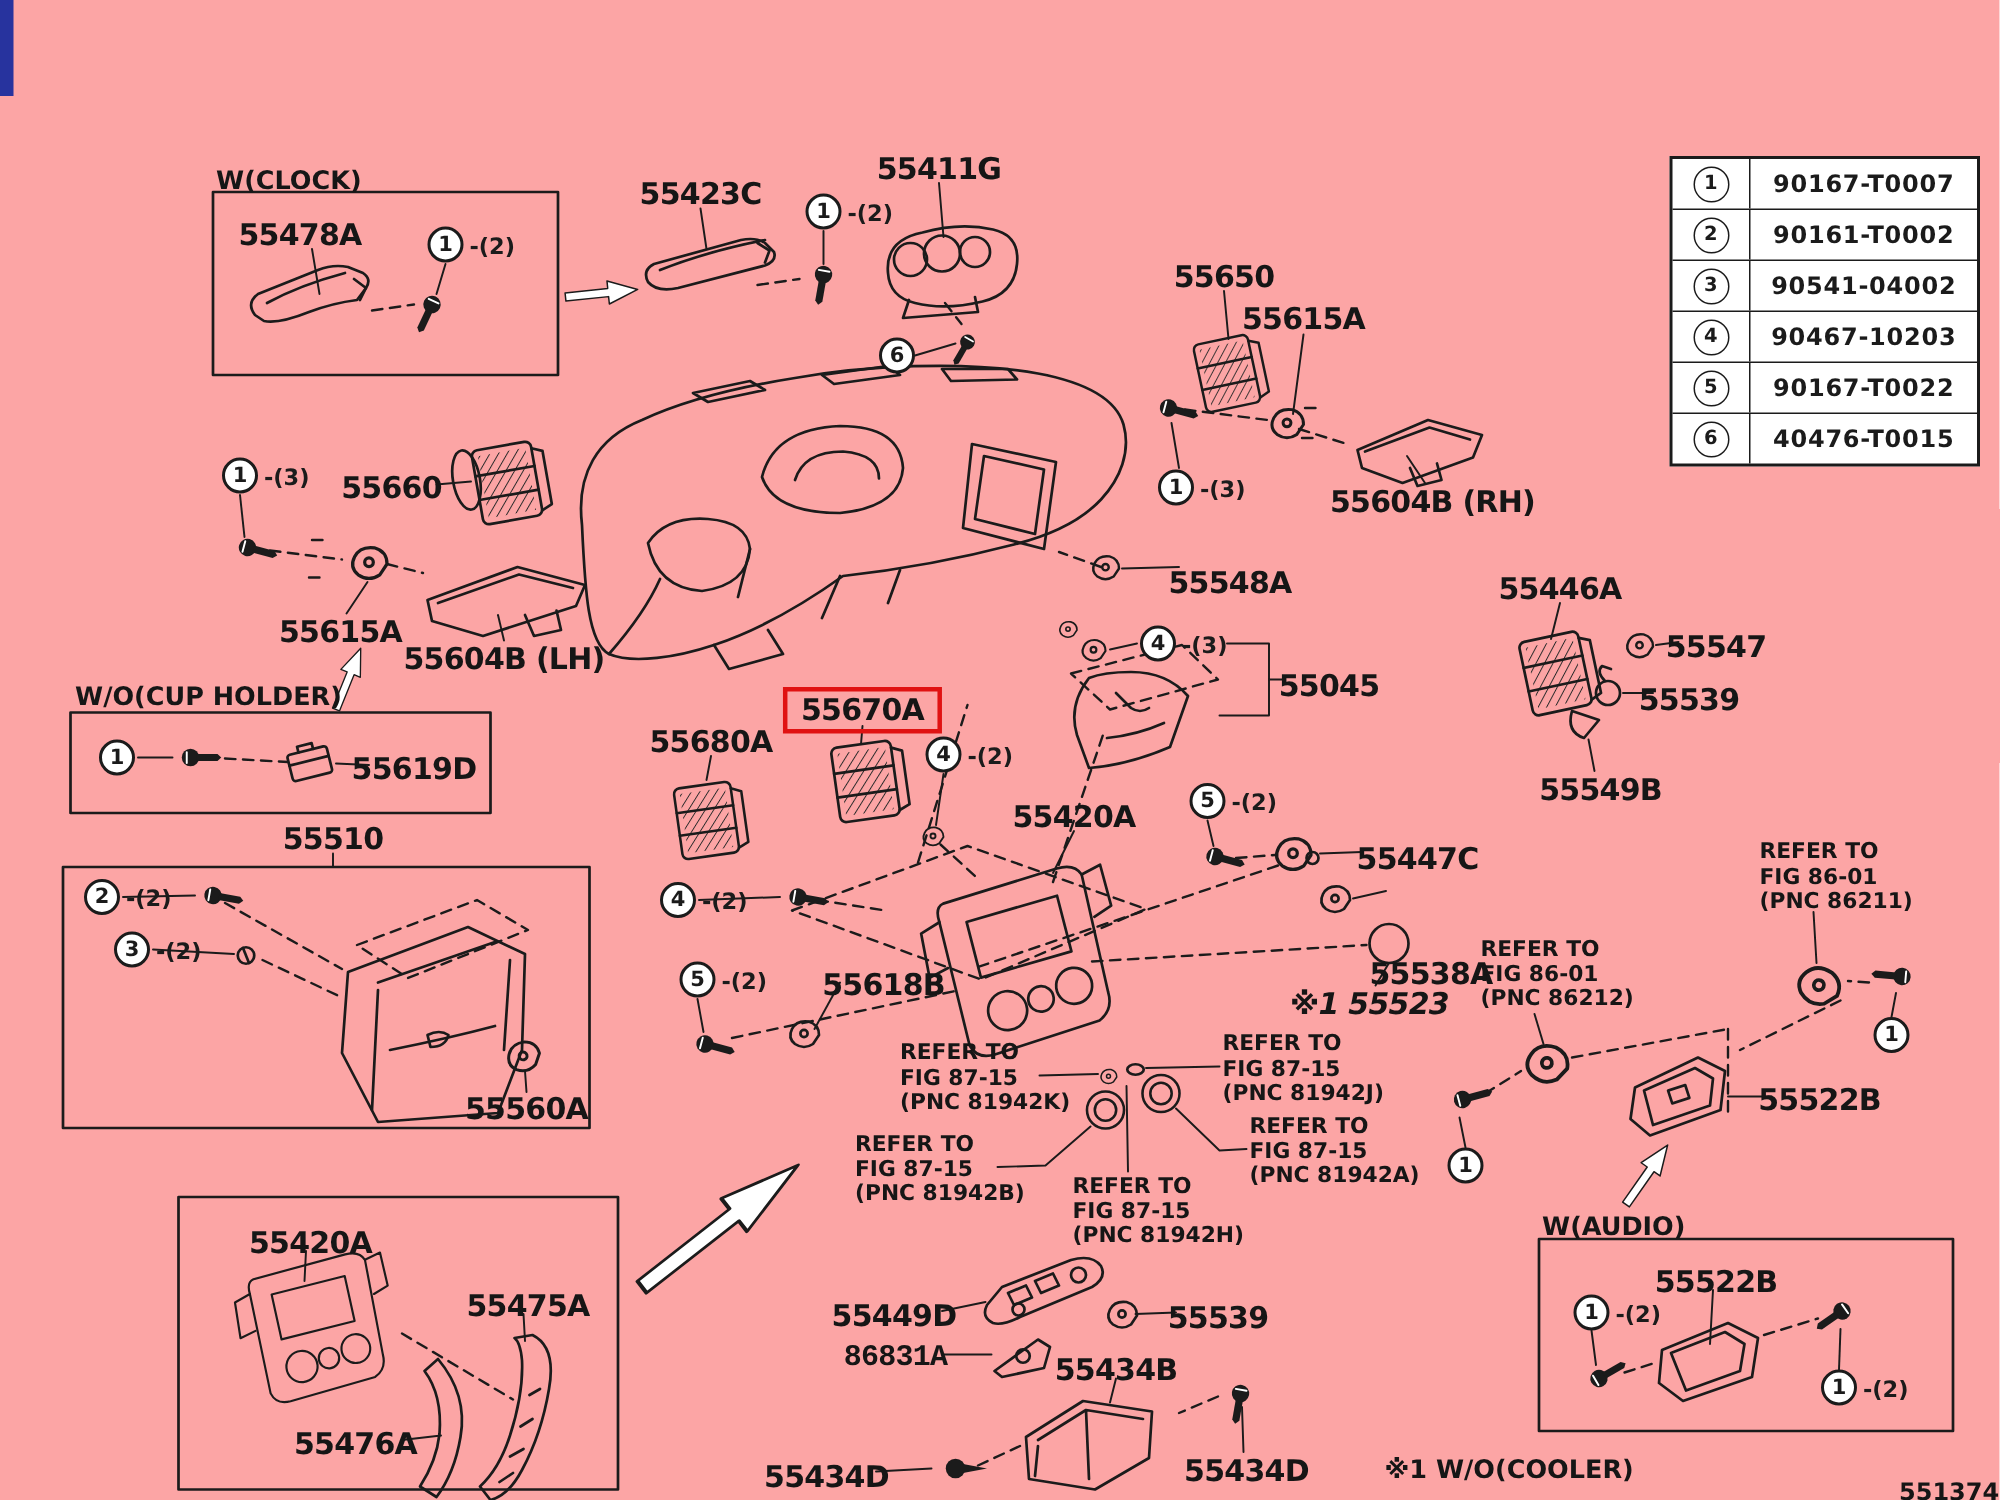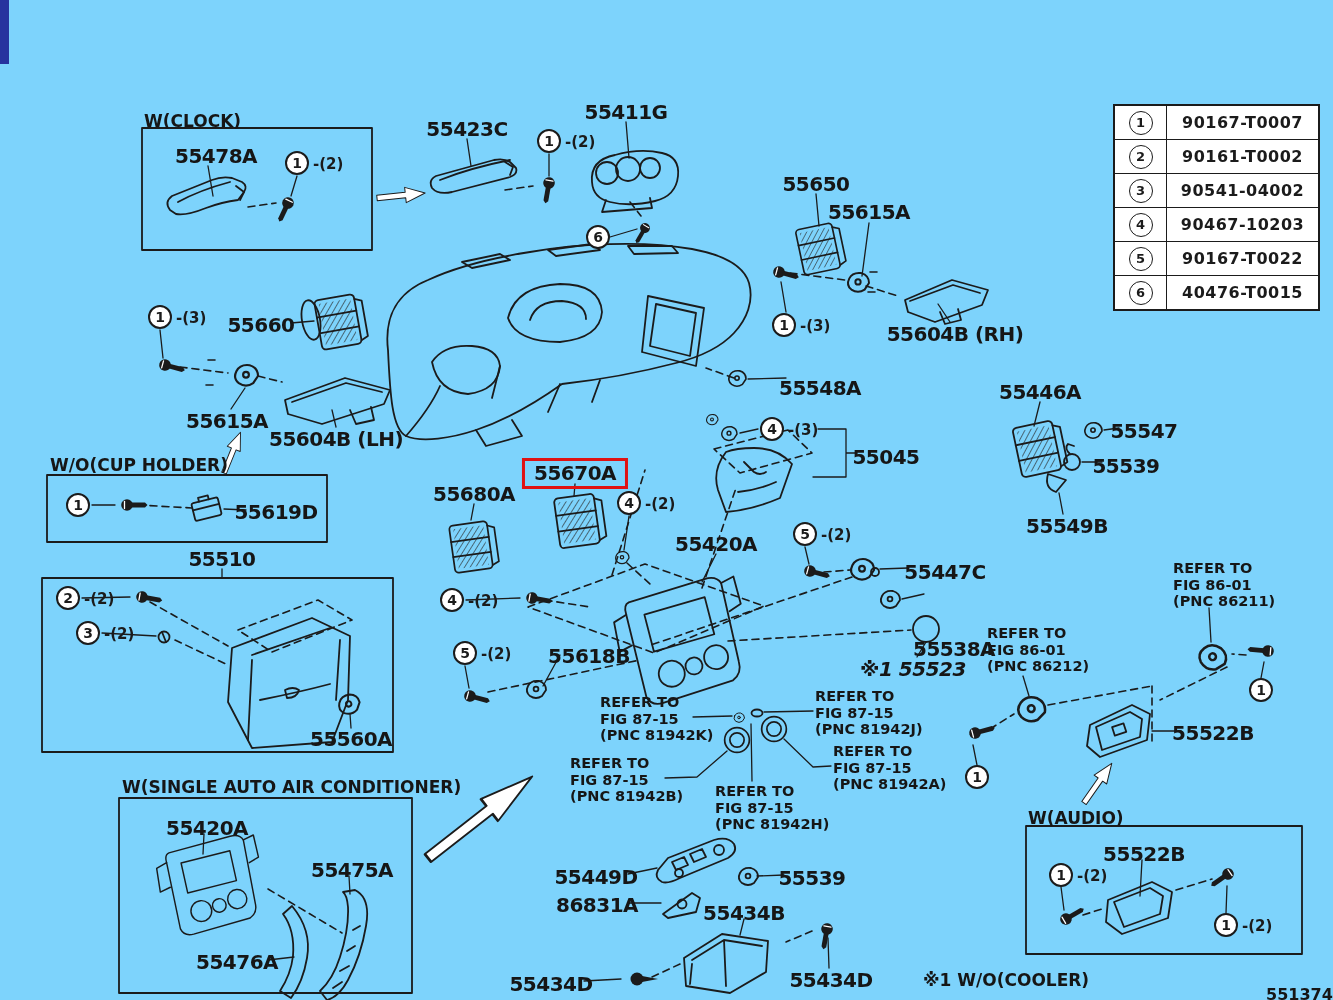--- a/index.html
+++ b/index.html
@@ -1,16 +1,16 @@
 <!DOCTYPE html>
 <html><head>
 <meta charset="utf-8">
 <style>
   html,body{margin:0;padding:0;background:#ffffff;}
-  #stage{position:relative;width:1333px;height:1000px;background:#7dd3fc;overflow:hidden;
+  #stage{position:relative;width:1333px;height:1000px;background:#fca5a5;overflow:hidden;
          font-family:"DejaVu Sans","Liberation Sans",sans-serif;color:#1b1b1b;}
   #art{position:absolute;left:0;top:0;}
   #corner-strip{position:absolute;left:0;top:0;width:9px;height:64px;background:#27339e;}
   .plabel{position:absolute;transform:translateX(-50%);white-space:nowrap;
           font-weight:700;font-size:20px;letter-spacing:-0.5px;color:#161616;line-height:1.05;}
   .plabel.hl{border:3.5px solid #e01212;padding:2px 9px;}
   .slabel{position:absolute;white-space:nowrap;font-weight:700;font-size:17px;color:#161616;}
   .refnote{position:absolute;white-space:nowrap;font-weight:700;font-size:14.5px;
            line-height:16.5px;color:#161616;}
   .co{position:absolute;width:24px;height:24px;border:2.3px solid #1b1b1b;border-radius:50%;
@@ -338,27 +338,26 @@
         <path d="M652,977 L680,964"></path>
           <path d="M812,931 L786,942"></path>
       </g>
     </g>
   </svg>
 
   <div id="corner-strip"></div>
 
   <div class="slabel" style="left:144px;top:111px">W(CLOCK)</div>
   <div class="slabel" style="left:50px;top:455px">W/O(CUP HOLDER)</div>
-  <div class="slabel" style="left:122px;top:777px">W(SINGLE AUTO AIR CONDITIONER)</div>
   <div class="slabel" style="left:1028px;top:808px">W(AUDIO)</div>
   <div class="slabel" style="left:923px;top:970px">※1 W/O(COOLER)</div>
   <div class="slabel" style="left:1266px;top:985px;font-size:16px">551374F</div>
 
   <div id="labels">
-      <div class="plabel" style="left: 216px; top: 146px;">55478A</div>
+      <div class="plabel" style="left: 200px; top: 146px;">55478A</div>
       <div class="plabel" style="left: 444px; top: 119px; margin-left: 23px;">55423C</div>
       <div class="plabel" style="left: 626px; top: 102px;">55411G</div>
       <div class="plabel" style="left: 816px; top: 174px;">55650</div>
       <div class="plabel" style="left: 869px; top: 202px;">55615A</div>
       <div class="plabel" style="left: 261px; top: 315px;">55660</div>
       <div class="plabel" style="left: 227px; top: 411px;">55615A</div>
       <div class="plabel" style="left: 336px; top: 429px;">55604B (LH)</div>
       <div class="plabel" style="left: 955px; top: 324px;">55604B (RH)</div>
       <div class="plabel" style="left: 820px; top: 378px;">55548A</div>
       <div class="plabel" style="left: 1040px; top: 382px;">55446A</div>
@@ -374,21 +373,21 @@
       <div class="plabel" style="left: 886px; top: 447px;">55045</div>
       <div class="plabel" style="left: 945px; top: 562px;">55447C</div>
       <div class="plabel" style="left: 954px; top: 591px; margin-top: 48px;">55538A</div>
       <div class="plabel" style="left: 913px; top: 659px; font-style: italic;">※1 55523</div>
       <div class="plabel" style="left: 589px; top: 646px;">55618B</div>
       <div class="plabel" style="left: 1213px; top: 723px;">55522B</div>
       <div class="plabel" style="left: 207px; top: 818px;">55420A</div>
       <div class="plabel" style="left: 352px; top: 860px;">55475A</div>
       <div class="plabel" style="left: 237px; top: 952px;">55476A</div>
       <div class="plabel" style="left: 596px; top: 867px;">55449D</div>
-      <div class="plabel" style="left: 597px; top: 895px;">86831A</div>
+      <div class="plabel" style="left: 597px; top: 895px; font-family: Liberation Mono, monospace;">86831A</div>
       <div class="plabel" style="left: 812px; top: 868px;">55539</div>
       <div class="plabel" style="left: 744px; top: 903px;">55434B</div>
       <div class="plabel" style="left: 551px; top: 974px;">55434D</div>
       <div class="plabel" style="left: 831px; top: 970px;">55434D</div>
       <div class="plabel" style="left: 1144px; top: 844px;">55522B</div>
       <div class="refnote" style="left: 600px; top: 694px;">
         <div>REFER TO</div>
         <div>FIG 87-15</div>
         <div>(PNC 81942K)</div>
       </div>

